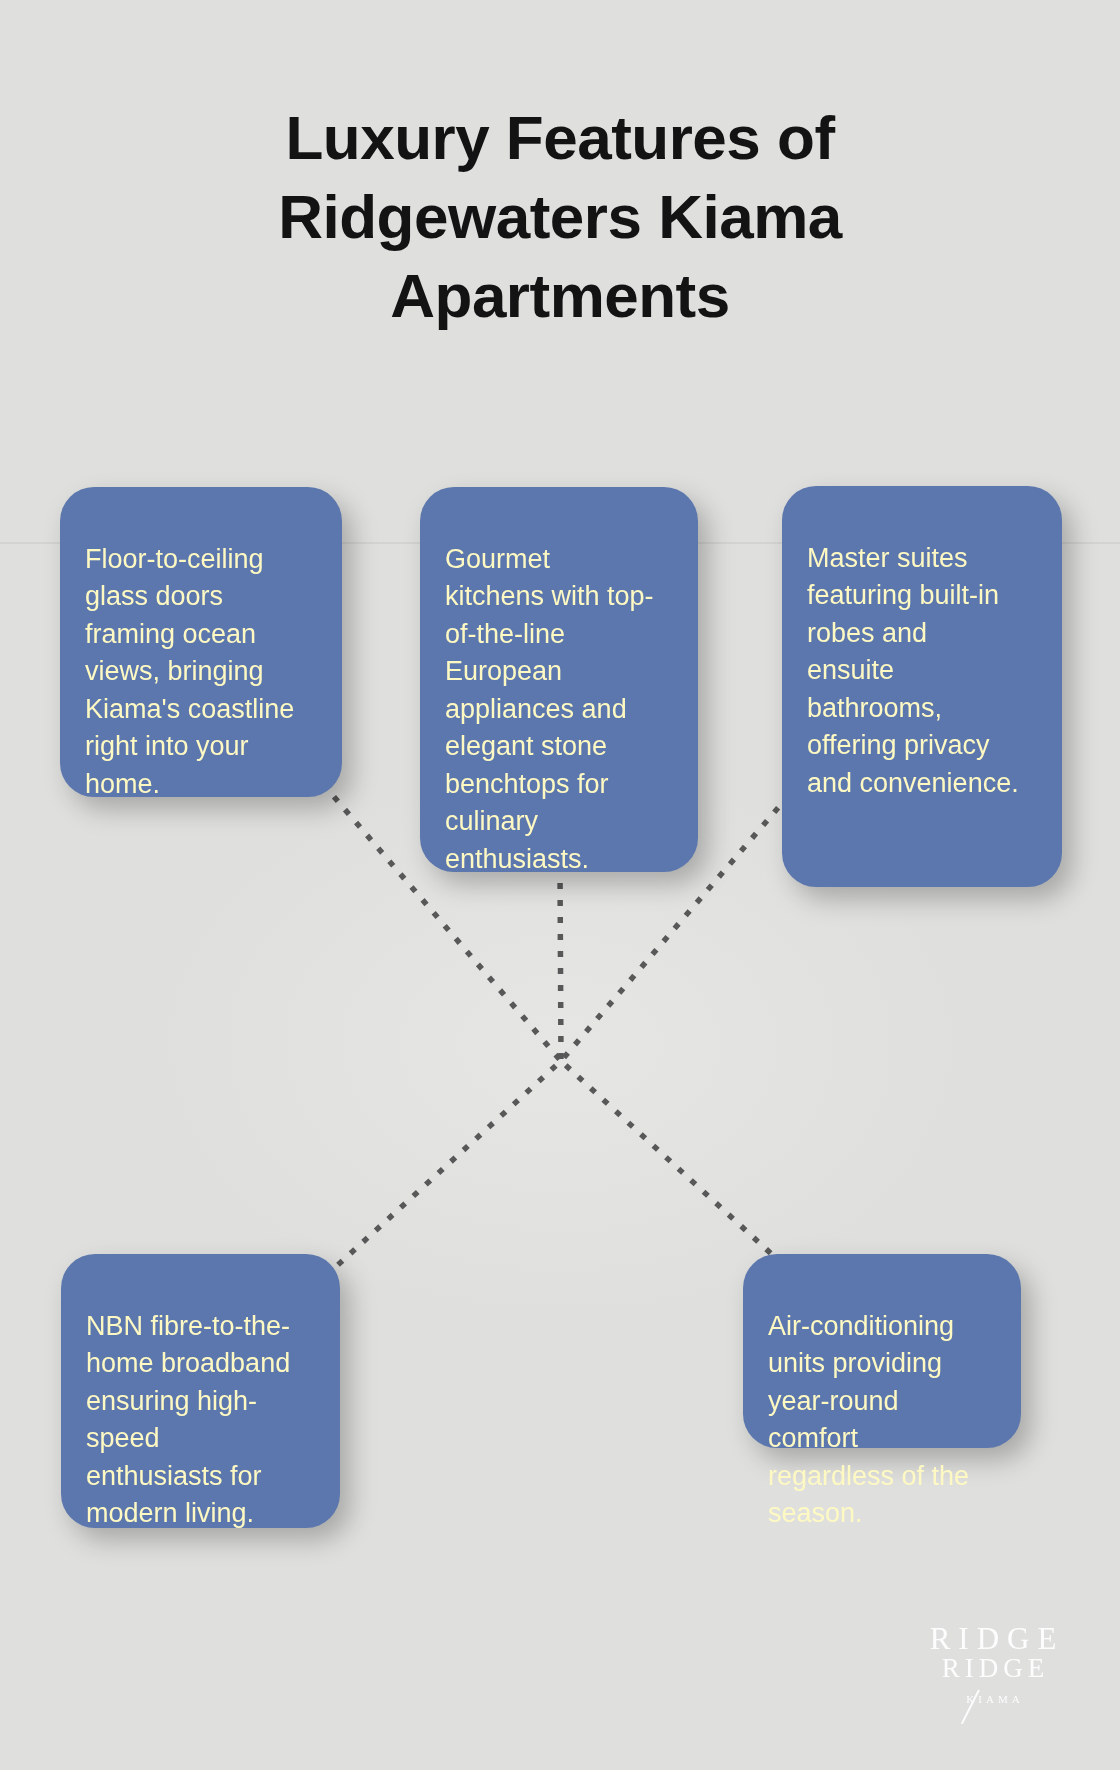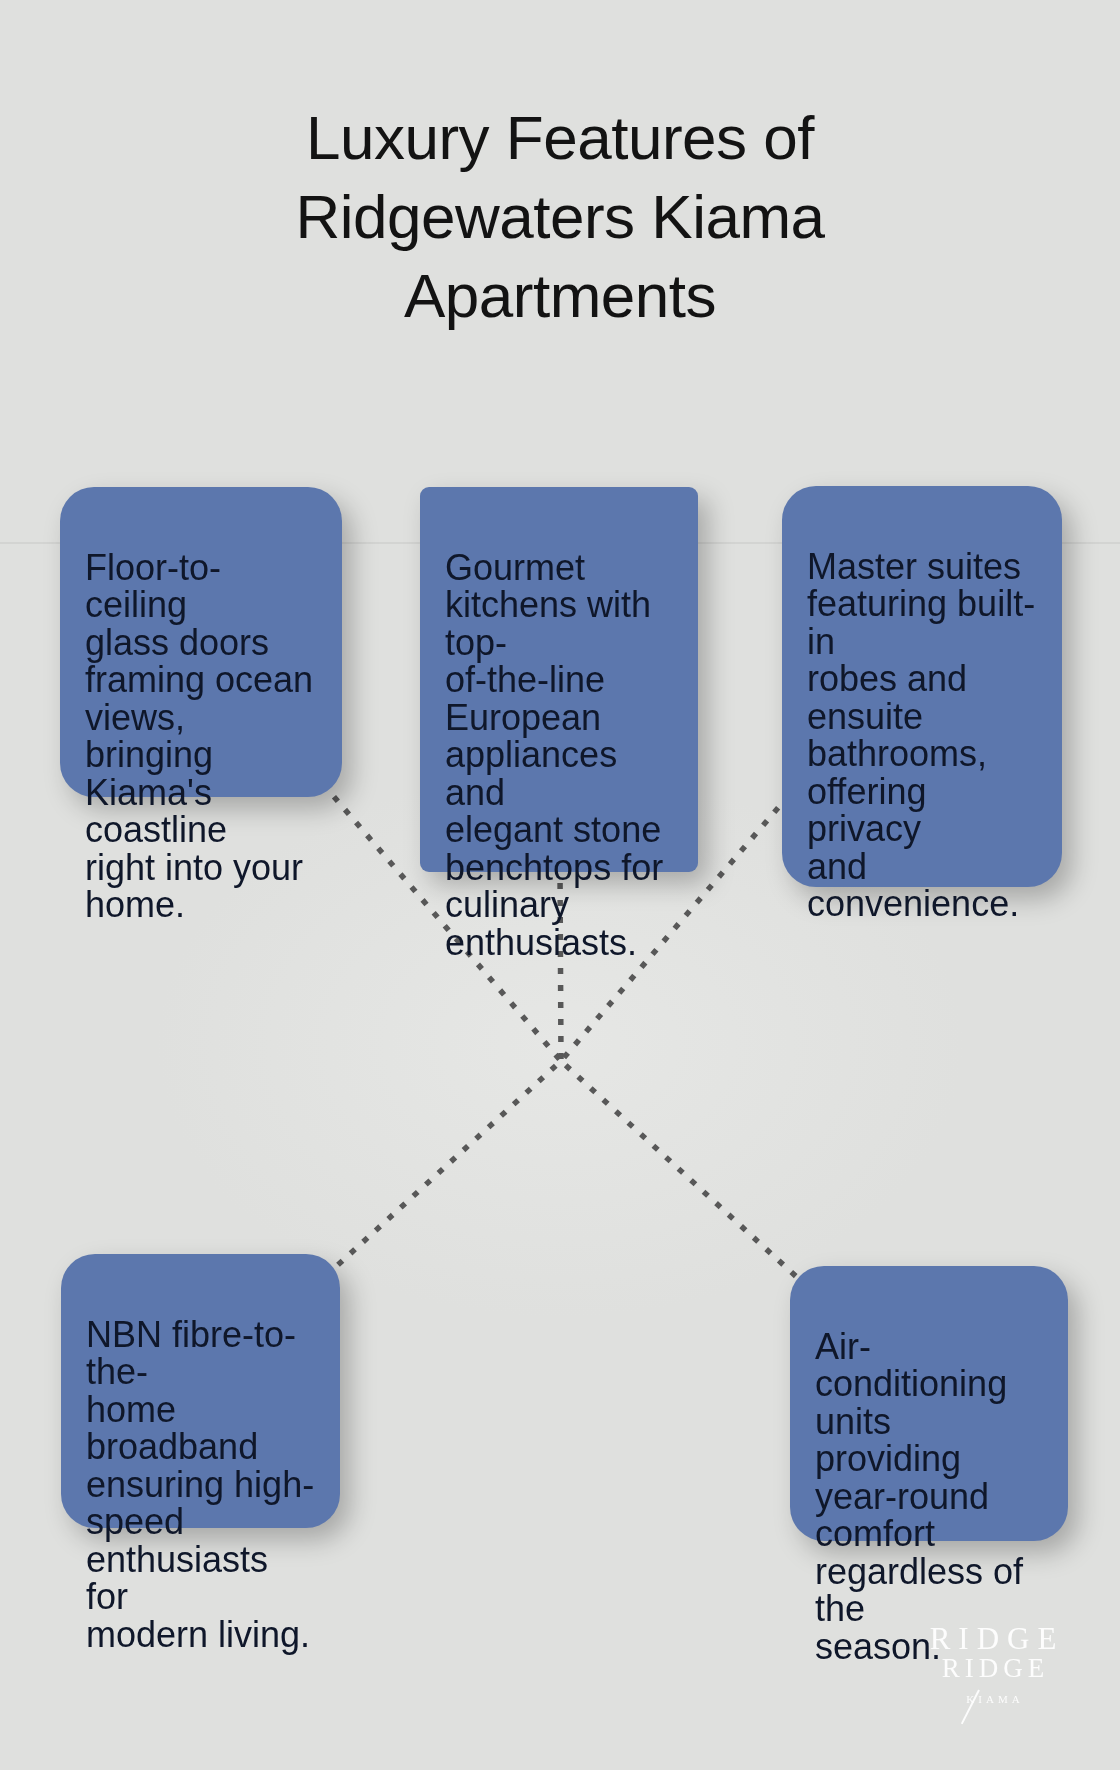--- a/index.html
+++ b/index.html
@@ -4,36 +4,36 @@
 <style>
   html,body{margin:0;padding:0;background:#dfe0de;}
   .page{
     position:relative;width:1120px;height:1770px;overflow:hidden;
     background:radial-gradient(ellipse 620px 420px at 50% 59%, #e6e7e5 0%, #dfe0de 65%);
     font-family:"Liberation Sans", sans-serif;
   }
   .seam{position:absolute;left:0;top:542px;width:1120px;height:2px;background:rgba(110,110,110,0.10);z-index:0;}
   .title{
     position:absolute;left:0;right:0;top:98px;text-align:center;
-    font-size:62px;line-height:79px;font-weight:normal;color:#131313;
+    font-size:62px;line-height:79px;font-weight:bold;color:#131313;
     white-space:pre-line;letter-spacing:-0.5px;z-index:1;
   }
   .connectors{position:absolute;left:0;top:0;width:1120px;height:1770px;z-index:1;}
   .connectors line{stroke:#585858;stroke-width:5.5;stroke-dasharray:6 11;}
   .fbox{
     position:absolute;background:#5c77ad;border-radius:34px;
-    color:#0f172a;font-size:36px;line-height:37.5px;
-    padding:24px 25px;box-sizing:border-box;white-space:pre-line;
+    color:#fef9c3;font-size:27px;line-height:37.5px;
+    padding:16px 25px;box-sizing:border-box;white-space:pre-line;
     box-shadow:10px 12px 26px rgba(0,0,0,0.25);z-index:2;
   }
   .fbox1{left:60px;top:487px;width:282px;height:310px;}
-  .fbox2{left:420px;top:487px;width:278px;height:385px;border-radius:9px;}
+  .fbox2{left:420px;top:487px;width:278px;height:385px;}
   .fbox3{left:782px;top:486px;width:280px;height:401px;}
   .fbox4{left:61px;top:1254px;width:279px;height:274px;}
-  .fbox5{left:790px;top:1254px;width:278px;height:275px;margin-top:12px;}
+  .fbox5{left:743px;top:1254px;width:278px;height:194px;}
   .center-node{
     position:absolute;left:383px;top:943px;width:357px;height:237px;
     background:#eff0f2;border-radius:42px;
     display:flex;align-items:center;justify-content:center;text-align:center;
     font-weight:bold;font-size:40px;line-height:53px;color:#0c0c0c;
     white-space:pre-line;box-shadow:16px 18px 38px rgba(0,0,0,0.30);z-index:2;
   }
   .logo{
     position:absolute;left:898px;top:1624px;width:190px;text-align:center;
     color:rgba(255,255,255,0.93);font-family:"Liberation Serif", serif;z-index:1;

